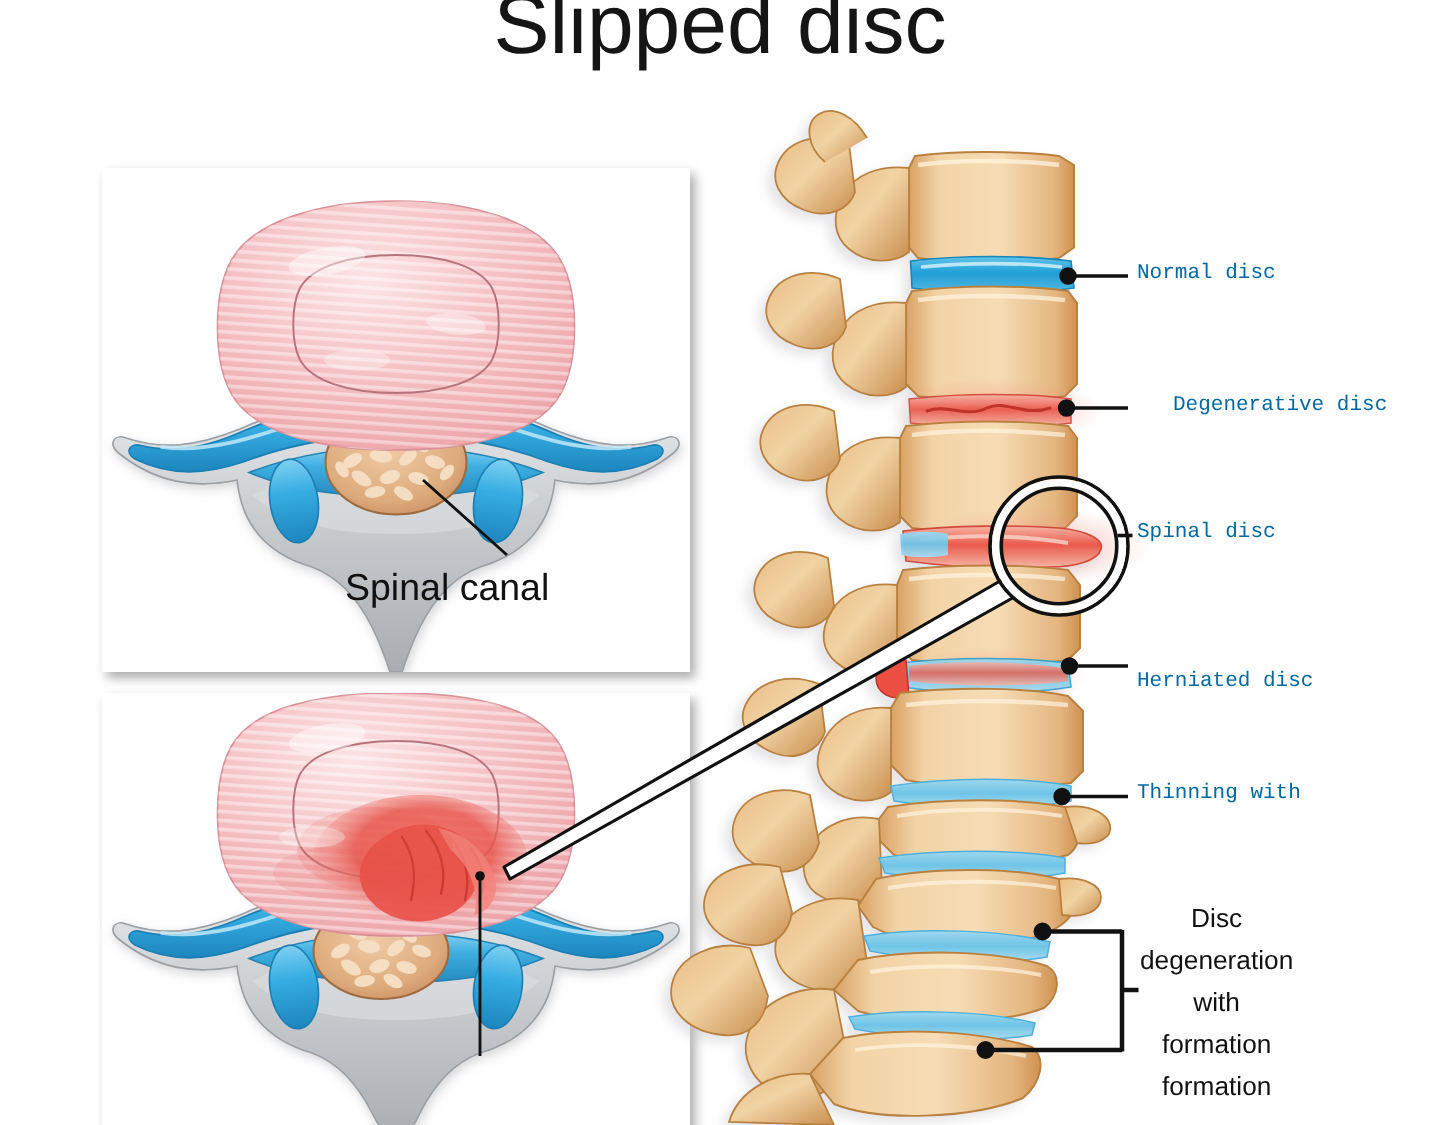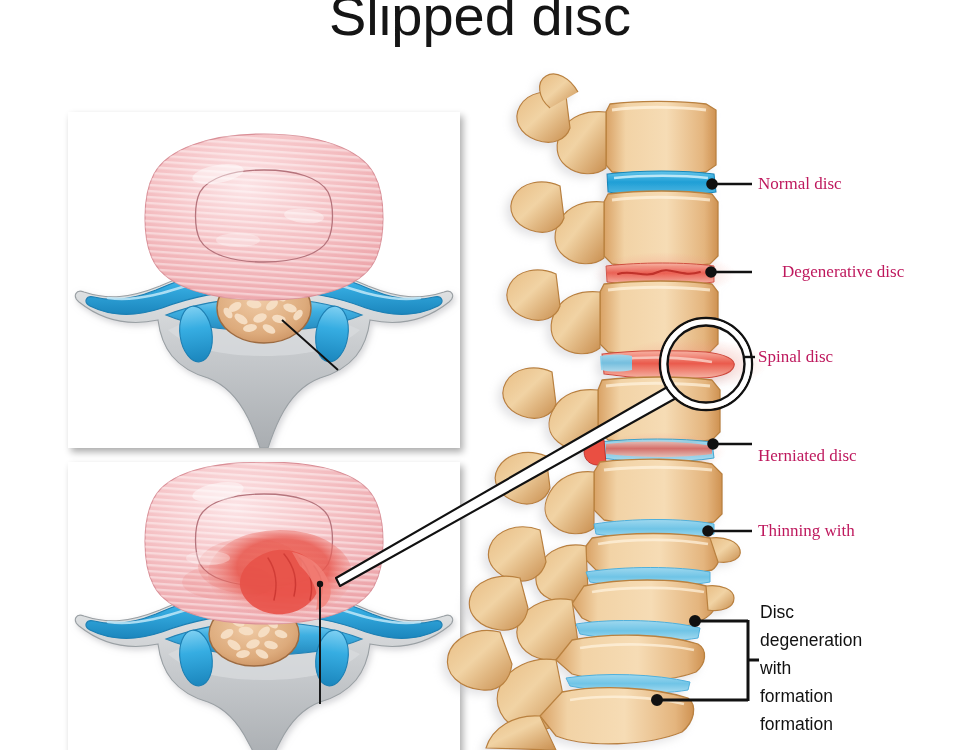--- a/index.html
+++ b/index.html
@@ -28,26 +28,27 @@
   #panel-bottom { left:68px;  top:462px; width:392px; height:300px; }
   .panel-clip { position:absolute; inset:0; overflow:hidden; }
 
   .panel-label {
     position:absolute; font-size:25px; color:#111; white-space:nowrap;
     font-family:"Liberation Sans", sans-serif;
   }
 
   
   .lead-label {
-    position:absolute; font-size:17px; color:#be185d; white-space:nowrap;
-    line-height:1; font-family:Liberation Serif, serif;
+    position:absolute; font-size:14px; color:#0369a1; white-space:nowrap;
+    line-height:1; font-family:Liberation Mono, monospace;
   }
   .multi-label {
     position:absolute; font-size:17.5px; color:#111; line-height:28px;
     font-family:"Liberation Sans", sans-serif;
+    text-align:center;
   }
   .multi-label div { white-space:nowrap; }
 
   svg { display:block; overflow:visible; }
   .fullsvg { position:absolute; left:0; top:0; width:960px; height:750px; pointer-events:none; }
 </style>
 </head>
 <body>
 
 <div id="stage">
@@ -181,20 +182,21 @@
           <ellipse cx="150" cy="62" rx="26" ry="9" fill="#ffffff" opacity=".45" transform="rotate(-10 150 62)"></ellipse>
           <ellipse cx="236" cy="104" rx="20" ry="7" fill="#ffffff" opacity=".38" transform="rotate(6 236 104)"></ellipse>
           <ellipse cx="170" cy="128" rx="22" ry="7" fill="#ffffff" opacity=".32"></ellipse>
         </g>
       </svg>
     </div>
 
     <svg style="position:absolute;left:0;top:0;" width="392" height="336">
       <line x1="214" y1="208" x2="270" y2="258" stroke="#111" stroke-width="1.9"></line>
     </svg>
+    <div class="panel-label" style="left:162px; top:266px;">Spinal canal</div>
   </div>
 
   <div class="panel" id="panel-bottom">
     <div class="panel-clip">
       <svg width="392" height="300" viewBox="0 0 392 300">
         <defs>
           <radialGradient id="pinkBody2" cx="38%" cy="28%" r="74%">
             <stop offset="0%" stop-color="#fce4e6"></stop>
             <stop offset="45%" stop-color="#f6c5c8"></stop>
             <stop offset="100%" stop-color="#eda6ab"></stop>

